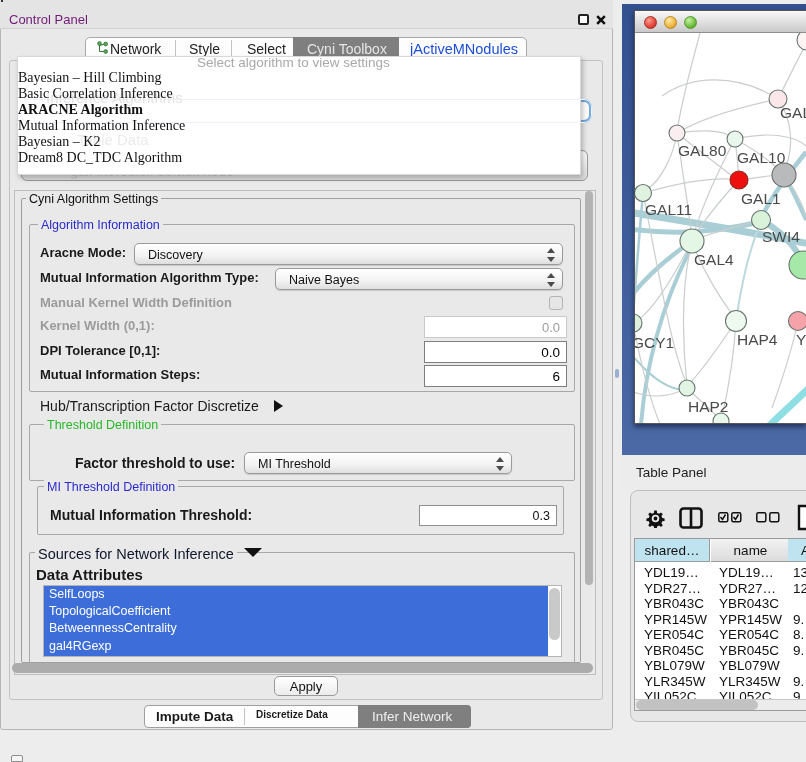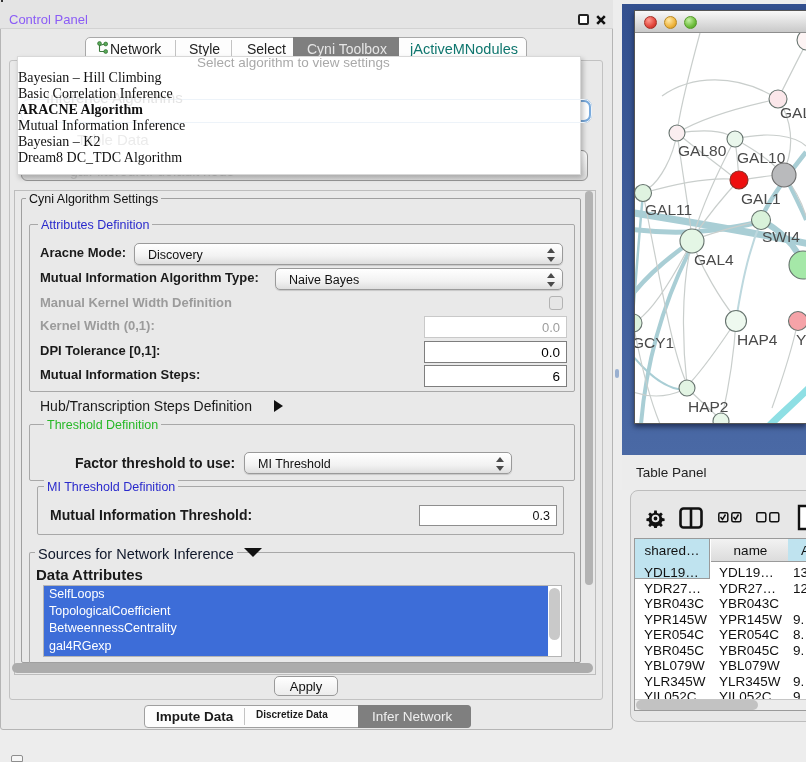--- a/index.html
+++ b/index.html
@@ -23,55 +23,55 @@
 .group { position:absolute; border:1px solid #a8a8a8; border-radius:2px; }
 .gtitle { position:absolute; font-size:12.5px; background:#e9e9e9; padding:0 3px; white-space:nowrap; }
 </style>
 </head>
 <body>
 
 <div class="abs" id="cpwin" style="left:0; top:4; width:613px; height:730px; background:#e9e9e9; border:1px solid #b5b5b5; border-radius:3px;">
 </div>
 
 <div class="abs" style="left:0; top:4; width:613px; height:29px; background:#e4e4e4; border-bottom:1px solid #d2d2d2;"></div>
-<div class="abs" style="left:9px; top:12px; font-size:13px; color:#8b5cf6;">Control Panel</div>
+<div class="abs" style="left:9px; top:12px; font-size:13px; color:#701a75;">Control Panel</div>
 <div class="abs" style="left:578px; top:14px; width:11px; height:11px; border:2px solid #222; border-radius:2px; background:#fff;"></div>
 <svg class="abs" style="left:596px; top:15px;" width="10" height="10" viewBox="0 0 10 10">
     <path d="M1.2 1.2 L8.8 8.8 M8.8 1.2 L1.2 8.8" stroke="#111" stroke-width="2.6"></path>
   </svg>
 
 <div class="abs" id="toptabs" style="left:85px; top:37px; width:442px; height:23px; background:#fdfdfd; border:1px solid #a9a9a9; border-radius:5px 5px 0 0;"></div>
 <div class="abs" style="left:293px; top:37px; width:106px; height:23px; background:#7f7f7f;"></div>
 <svg class="abs" style="left:97px; top:41px;" width="11" height="13" viewBox="0 0 11 13">
   <path d="M2.5 2.5 L2.5 10.5 M2.5 4.5 L8.5 2.8 M2.5 10.5 L8.5 10.5" stroke="#3b7a3b" stroke-width="1.1" fill="none"></path>
   <circle cx="2.5" cy="2.5" r="1.9" fill="#5aaa5a" stroke="#2e6b2e" stroke-width="0.7"></circle>
   <circle cx="8.7" cy="3" r="1.9" fill="#5aaa5a" stroke="#2e6b2e" stroke-width="0.7"></circle>
   <circle cx="8.7" cy="10.5" r="1.9" fill="#5aaa5a" stroke="#2e6b2e" stroke-width="0.7"></circle>
 </svg>
 <div class="abs" style="left:110px; top:41px; font-size:14px; color:#222;">Network</div>
 <div class="abs" style="left:175px; top:40px; width:1px; height:17px; background:#c3c3c3;"></div>
 <div class="abs" style="left:189px; top:41px; font-size:14px; color:#222;">Style</div>
 <div class="abs" style="left:231px; top:40px; width:1px; height:17px; background:#c3c3c3;"></div>
 <div class="abs" style="left:247px; top:41px; font-size:14px; color:#222;">Select</div>
 <div class="abs" style="left:307px; top:41px; font-size:14px; color:#e6e6e6;">Cyni Toolbox</div>
-<div class="abs" style="left:410px; top:41px; font-size:14.5px; color:#0f766e;">jActiveMNodules</div>
+<div class="abs" style="left:410px; top:41px; font-size:14.5px; color:#1d4ed8;">jActiveMNodules</div>
 
 <div class="abs" style="left:9px; top:60px; width:594px; height:640px; border:1px solid #c2c2c2; border-radius:3px; background:#e9e9e9;"></div>
 
 <div class="abs" style="left:480px; top:99px; width:112px; height:24px; border:3px solid #7aabdd; border-radius:8px; background:#fff;"></div>
 
 <div class="abs" style="left:21px; top:150px; width:567px; height:31px; border:1px solid #989898; border-radius:6px; background:linear-gradient(#ffffff,#dcdcdc);"></div>
 
 <div class="abs" style="left:14px; top:190px; width:582px; height:485px; background:#e9e9e9; border:1px solid #bdbdbd;"></div>
 
 <div class="group" style="left:21px; top:198px; width:560px; height:465px; border-color:#9f9f9f;"></div>
 <div class="gtitle" style="left:26px; top:192px; color:#111;">Cyni Algorithm Settings</div>
 
 <div class="group" style="left:29px; top:224px; width:546px; height:168px;"></div>
-<div class="gtitle" style="left:38px; top:218px; color:#2a2acc;">Attributes Definition</div>
+<div class="gtitle" style="left:38px; top:218px; color:#2a2acc;">Algorithm Information</div>
 
 <div class="lbl b abs" style="left:40px; top:245px;">Aracne Mode:</div>
 <div class="combo" style="left:134px; top:243px; width:429px; height:22px;">
     <span class="ctext">Discovery</span>
   <div class="arrows" style="right:6px; top:4px;">
       <div class="up"></div>
       <div class="dn"></div>
     </div>
 </div>
 <div class="lbl b abs" style="left:40px; top:270px;">Mutual Information Algorithm Type:</div>
@@ -84,21 +84,21 @@
 </div>
 <div class="lbl b gray abs" style="left:40px; top:295px;">Manual Kernel Width Definition</div>
 <div class="abs" style="left:549px; top:296px; width:14px; height:14px; background:#e6e6e6; border:1px solid #b3b3b3; border-radius:3px;"></div>
 <div class="lbl b gray abs" style="left:40px; top:318px;">Kernel Width (0,1):</div>
 <div class="field" style="left:424px; top:316px; width:143px; height:22px; background:#ffffff; border:1px solid #c9c9c9; color:#9d9d9d; padding:3px 6px 0 0; font-size:13px;">0.0</div>
 <div class="lbl b abs" style="left:40px; top:343px;">DPI Tolerance [0,1]:</div>
 <div class="field" style="left:424px; top:341px; width:143px; height:22px; background:#ffffff; border:1.5px solid #7e7e7e; color:#000; padding:3px 6px 0 0; font-size:13.5px;">0.0</div>
 <div class="lbl b abs" style="left:40px; top:367px;">Mutual Information Steps:</div>
 <div class="field" style="left:424px; top:365px; width:143px; height:22px; background:#ffffff; border:1.5px solid #7e7e7e; color:#000; padding:3px 6px 0 0; font-size:13.5px;">6</div>
 
-<div class="lbl abs" style="left:40px; top:398px; font-size:14px;">Hub/Transcription Steps Definition</div>
+<div class="lbl abs" style="left:40px; top:398px; font-size:14px;">Hub/Transcription Factor Discretize</div>
 <div class="abs" style="left:274px; top:400px; width:0; height:0; border-top:6px solid transparent; border-bottom:6px solid transparent; border-left:9px solid #111;"></div>
 
 <div class="group" style="left:29px; top:424px; width:546px; height:57px;"></div>
 <div class="gtitle" style="left:44px; top:418px; color:#27b827;">Threshold Definition</div>
 <div class="lbl b abs" style="left:75px; top:455px; font-size:14px;">Factor threshold to use:</div>
 <div class="combo" style="left:244px; top:452px; width:268px; height:22px;">
     <span class="ctext">MI Threshold</span>
   <div class="arrows" style="right:6px; top:4px;">
       <div class="up"></div>
       <div class="dn"></div>
@@ -258,21 +258,21 @@
   <rect x="0.8" y="0.8" width="9" height="9" rx="1.5" fill="none" stroke="#111" stroke-width="1.5"></rect>
   <rect x="13.8" y="0.8" width="9" height="9" rx="1.5" fill="none" stroke="#111" stroke-width="1.5"></rect>
 </svg>
 <svg class="abs" style="left:797px; top:504px;" width="20" height="27" viewBox="0 0 20 27">
   <path d="M2 2 h10 l6 6 v17 h-16 z" fill="#fff" stroke="#111" stroke-width="2.4"></path>
   <path d="M12 2 v6 h6" fill="none" stroke="#111" stroke-width="2"></path>
 </svg>
 
 <div class="abs" style="left:634px; top:538px; width:172px; height:173px; background:#fff; border:1px solid #9a9a9a; border-right:none; overflow:hidden; font-size:13.5px; color:#111;">
 
-  <div style="position:absolute; left:0; top:0; width:75px; height:40px; background:#bfe3ef; border-bottom:1px solid #9a9a9a; border-right:1px solid #9a9a9a; text-align:center; padding-top:4px;">shared…</div>
+  <div style="position:absolute; left:0; top:0; width:75px; height:23px; background:#bfe3ef; border-bottom:1px solid #9a9a9a; border-right:1px solid #9a9a9a; text-align:center; padding-top:4px;">shared…</div>
   <div style="position:absolute; left:76px; top:0; width:80px; height:23px; background:linear-gradient(#f2f2f2,#dcdcdc); border-bottom:1px solid #9a9a9a; border-right:1px solid #9a9a9a; text-align:center; padding-top:4px;">name</div>
   <div style="position:absolute; left:153px; top:0; width:19px; height:23px; background:#bfe3ef; border-bottom:1px solid #9a9a9a; padding:4px 0 0 13px; overflow:hidden;">A</div>
 
   <div style="position:absolute; left:9px; top:26px; line-height:15.5px;">YDL19…<br>YDR27…<br>YBR043C<br>YPR145W<br>YER054C<br>YBR045C<br>YBL079W<br>YLR345W<br>YIL052C</div>
   <div style="position:absolute; left:84px; top:26px; line-height:15.5px;">YDL19…<br>YDR27…<br>YBR043C<br>YPR145W<br>YER054C<br>YBR045C<br>YBL079W<br>YLR345W<br>YIL052C</div>
   <div style="position:absolute; left:158px; top:26px; line-height:15.5px;">13<br>12<br><br>9.<br>8.<br>9.<br><br>9.<br>9.</div>
 
   <div style="position:absolute; left:0; top:160px; width:172px; height:12px; background:#ececec; border-top:1px solid #c6c6c6;"></div>
   <div style="position:absolute; left:1px; top:161px; width:122px; height:10px; background:#c2c2c2; border-radius:5px;"></div>
 </div>

